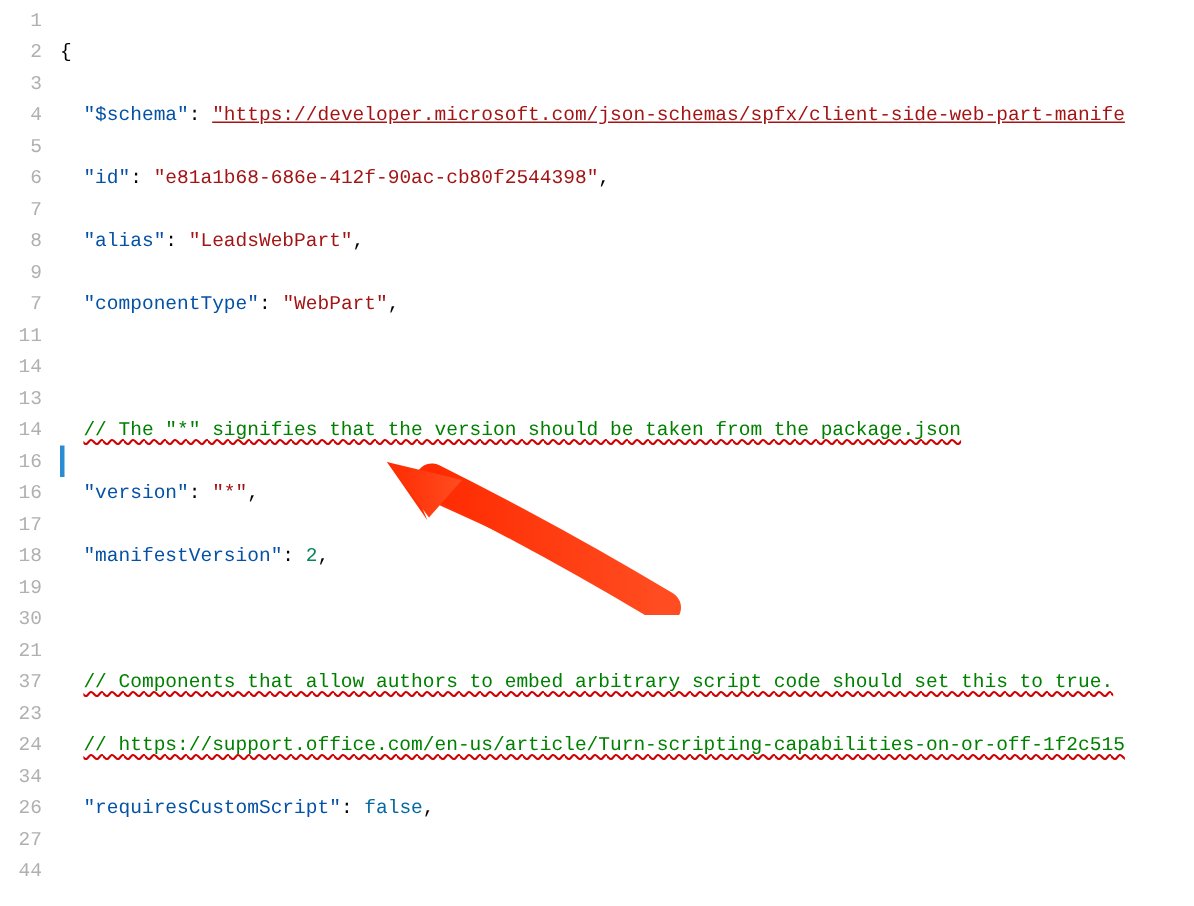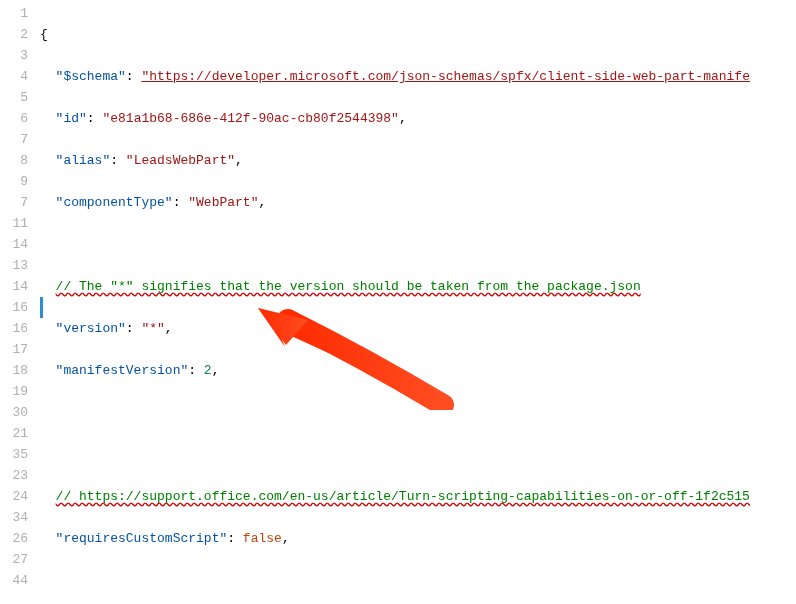--- a/index.html
+++ b/index.html
@@ -32,21 +32,21 @@
     white-space: pre;
     padding-top: 3px;
     position: relative;
   }
   .code .line { height: 21px; display: block; }
   .brace, .bracket, .colon, .comma { color: #000000; }
   .key { color: #0451a5; }
   .string { color: #a31515; }
   .string-link { color: #a31515; text-decoration: underline; }
   .number { color: #098658; }
-  .bool { color: #c2410c; }
+  .bool { color: #0369a1; }
   .comment { 
     color: #008000; 
     text-decoration-line: underline;
     text-decoration-style: wavy;
     text-decoration-color: #d10000;
     text-underline-offset: 2px;
   }
   .modified-bar {
     position: absolute;
     left: 40px;
@@ -82,40 +82,40 @@
       <div>14</div>
     <div>13</div>
       <div>14</div>
       <div>16</div>
     <div>16</div>
       <div>17</div>
       <div>18</div>
     <div>19</div>
       <div>30</div>
       <div>21</div>
-    <div>35</div>
+    <div>37</div>
       <div>23</div>
       <div>24</div>
     <div>34</div>
       <div>26</div>
       <div>27</div>
     <div>44</div>
   </div>
   <div class="code">
 <span class="line"><span class="brace">{</span></span>
 <span class="line"><span>  </span><span class="key">"$schema"</span><span class="colon">: </span><span class="string-link">"https://developer.microsoft.com/json-schemas/spfx/client-side-web-part-manife</span></span>
 <span class="line"><span>  </span><span class="key">"id"</span><span class="colon">: </span><span class="string">"e81a1b68-686e-412f-90ac-cb80f2544398"</span><span class="comma">,</span></span>
 <span class="line"><span>  </span><span class="key">"alias"</span><span class="colon">: </span><span class="string">"LeadsWebPart"</span><span class="comma">,</span></span>
 <span class="line"><span>  </span><span class="key">"componentType"</span><span class="colon">: </span><span class="string">"WebPart"</span><span class="comma">,</span></span>
 <span class="line"></span>
 <span class="line"><span>  </span><span class="comment">// The "*" signifies that the version should be taken from the package.json</span></span>
 <span class="line"><span>  </span><span class="key">"version"</span><span class="colon">: </span><span class="string">"*"</span><span class="comma">,</span></span>
 <span class="line"><span>  </span><span class="key">"manifestVersion"</span><span class="colon">: </span><span class="number">2</span><span class="comma">,</span></span>
 <span class="line"></span>
-<span class="line"><span>  </span></span>
+<span class="line"><span>  </span><span class="comment">// Components that allow authors to embed arbitrary script code should set this to true.</span></span>
 <span class="line"><span>  </span><span class="comment">// https://support.office.com/en-us/article/Turn-scripting-capabilities-on-or-off-1f2c515</span></span>
 <span class="line"><span>  </span><span class="key">"requiresCustomScript"</span><span class="colon">: </span><span class="bool">false</span><span class="comma">,</span></span>
 
 
 
 
 
 
 
 

